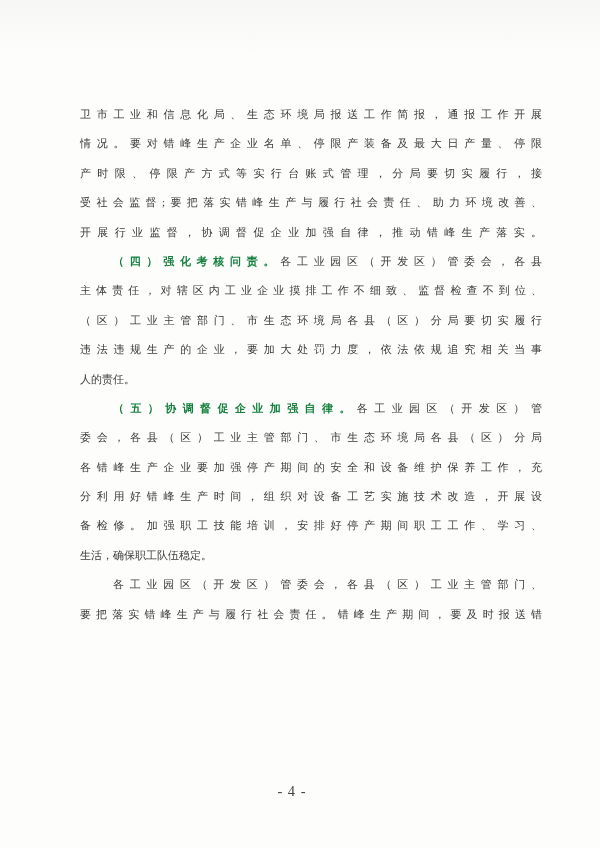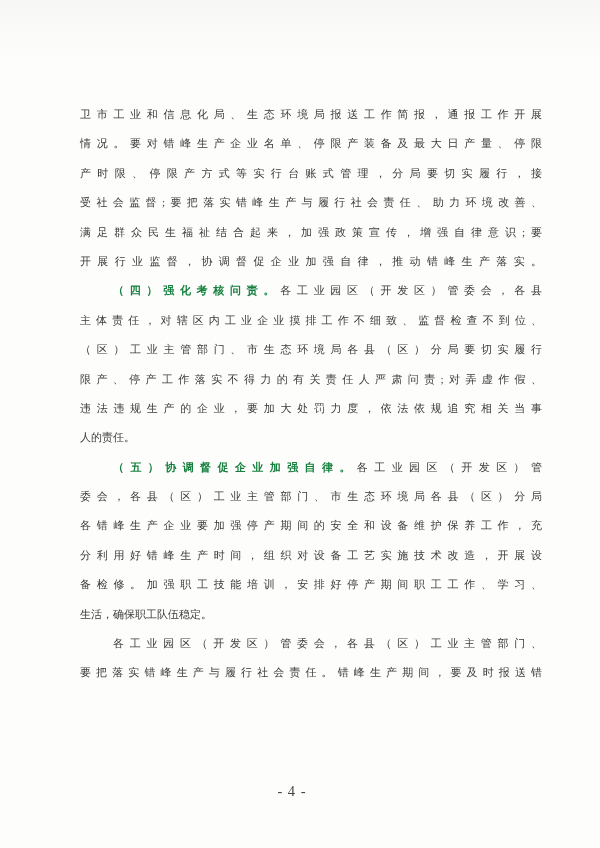--- a/index.html
+++ b/index.html
@@ -70,26 +70,24 @@
 </style>
 </head>
 <body>
 
 <div class="page">
   <div class="doc-body">
       <div class="line justify"><span class="seg">卫市工业和信息化局、生态环境局报送工作简报，通报工作开展</span></div>
       <div class="line justify"><span class="seg">情况。要对错峰生产企业名单、停限产装备及最大日产量、停限</span></div>
       <div class="line justify"><span class="seg">产时限、停限产方式等实行台账式管理，分局要切实履行，接</span></div>
       <div class="line justify"><span class="seg">受社会监督;要把落实错峰生产与履行社会责任、助力环境改善、</span></div>
-      <div class="line justify"><span class="seg">满足群众民生福祉结合起来，加强政策宣传，增强自律意识;要</span></div>
       <div class="line justify"><span class="seg">开展行业监督，协调督促企业加强自律，推动错峰生产落实。</span></div>
       <div class="line indent justify"><span class="seg bold">（四）强化考核问责。</span><span class="seg">各工业园区（开发区）管委会，各县</span></div>
       <div class="line justify"><span class="seg">主体责任，对辖区内工业企业摸排工作不细致、监督检查不到位、</span></div>
       <div class="line justify"><span class="seg">（区）工业主管部门、市生态环境局各县（区）分局要切实履行</span></div>
-      <div class="line justify"><span class="seg">限产、停产工作落实不得力的有关责任人严肃问责;对弄虚作假、</span></div>
       <div class="line justify"><span class="seg">违法违规生产的企业，要加大处罚力度，依法依规追究相关当事</span></div>
       <div class="line"><span class="seg">人的责任。</span></div>
       <div class="line indent justify"><span class="seg bold">（五）协调督促企业加强自律。</span><span class="seg">各工业园区（开发区）管</span></div>
       <div class="line justify"><span class="seg">委会，各县（区）工业主管部门、市生态环境局各县（区）分局</span></div>
       <div class="line justify"><span class="seg">各错峰生产企业要加强停产期间的安全和设备维护保养工作，充</span></div>
       <div class="line justify"><span class="seg">分利用好错峰生产时间，组织对设备工艺实施技术改造，开展设</span></div>
       <div class="line justify"><span class="seg">备检修。加强职工技能培训，安排好停产期间职工工作、学习、</span></div>
       <div class="line"><span class="seg">生活，确保职工队伍稳定。</span></div>
       <div class="line indent justify"><span class="seg">各工业园区（开发区）管委会，各县（区）工业主管部门、</span></div>
       <div class="line justify"><span class="seg">要把落实错峰生产与履行社会责任。错峰生产期间，要及时报送错</span></div>

